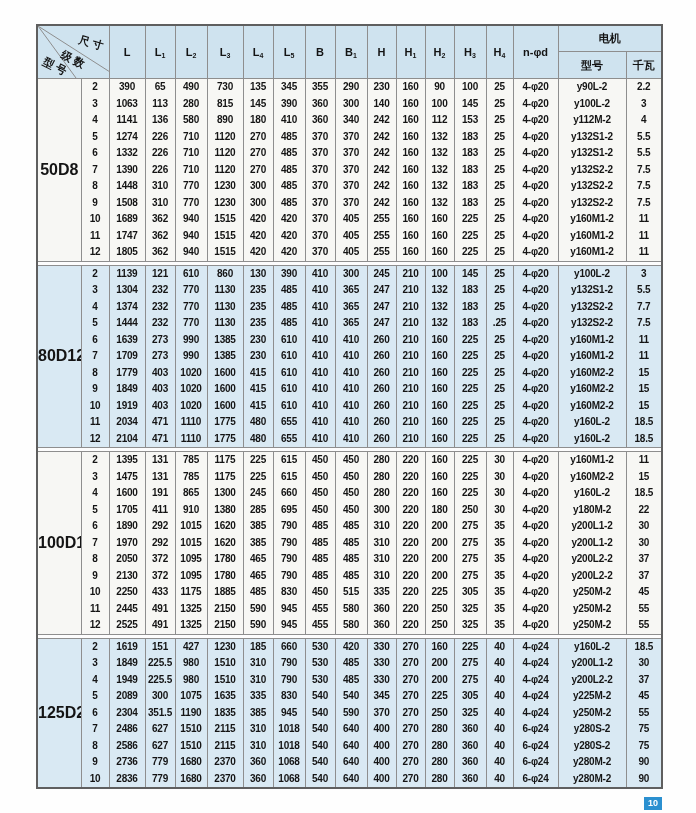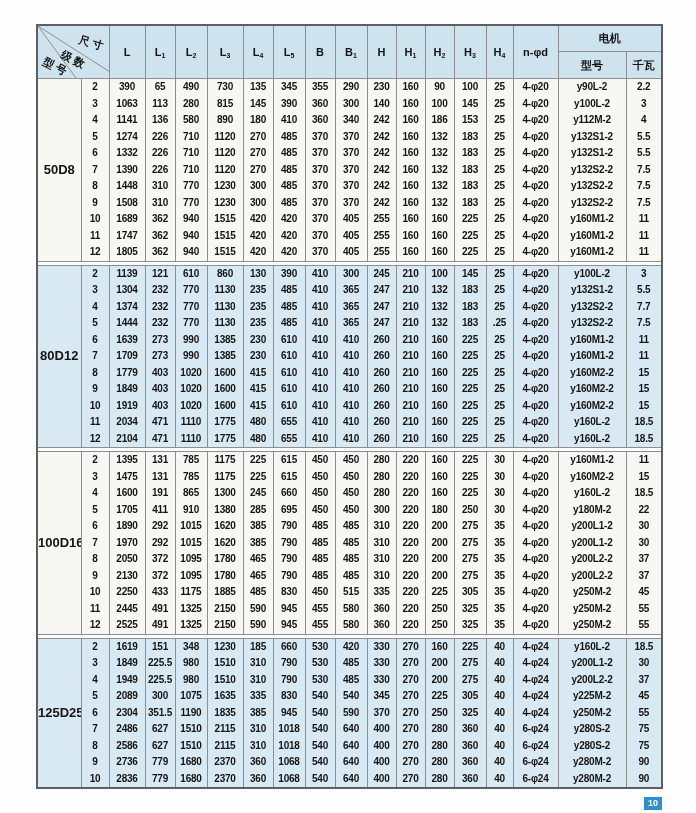--- a/index.html
+++ b/index.html
@@ -41,21 +41,21 @@
   thead tr.hrow2 th{height:26px;}
   th.corner{padding:0;position:relative;}
   th.corner svg{display:block;}
   th sub{font-size:7px;font-weight:bold;vertical-align:-2px;}
   tbody td{
     height:16.5px;line-height:16.5px;font-size:10px;
     letter-spacing:-0.2px;
   }
   tbody tr.plain td{background:var(--plain);}
   tbody tr.band td{background:var(--band);}
-  td.model{font-size:13px;letter-spacing:0;}
+  td.model{font-size:16px;letter-spacing:0;}
   tr.spacer td{
     height:4px;line-height:4px;background:#fdfdfd;
     border-right:none;
     border-top:1px solid var(--border);
     border-bottom:1px solid var(--border);
   }
   .page-badge{
     position:absolute;left:644px;top:797px;width:18px;height:13px;
     background:var(--badge);color:#ffffff;
     font-size:9px;font-weight:bold;line-height:13px;text-align:center;
@@ -168,21 +168,21 @@
             <td>1141</td>
             <td>136</td>
             <td>580</td>
             <td>890</td>
             <td>180</td>
             <td>410</td>
             <td>360</td>
             <td>340</td>
             <td>242</td>
             <td>160</td>
-            <td>186</td>
+            <td>112</td>
             <td>153</td>
             <td>25</td>
             <td>4-φ20</td>
             <td>y112M-2</td>
             <td>4</td>
           </tr>
           <tr class="plain">
             <td>5</td>
             <td>1274</td>
             <td>226</td>
@@ -761,21 +761,21 @@
             <td>55</td>
           </tr>
           <tr class="spacer">
             <td colspan="18"></td>
           </tr>
           <tr class="band">
             <td class="model" rowspan="9">125D25</td>
             <td>2</td>
             <td>1619</td>
             <td>151</td>
-            <td>348</td>
+            <td>427</td>
             <td>1230</td>
             <td>185</td>
             <td>660</td>
             <td>530</td>
             <td>420</td>
             <td>330</td>
             <td>270</td>
             <td>160</td>
             <td>225</td>
             <td>40</td>

